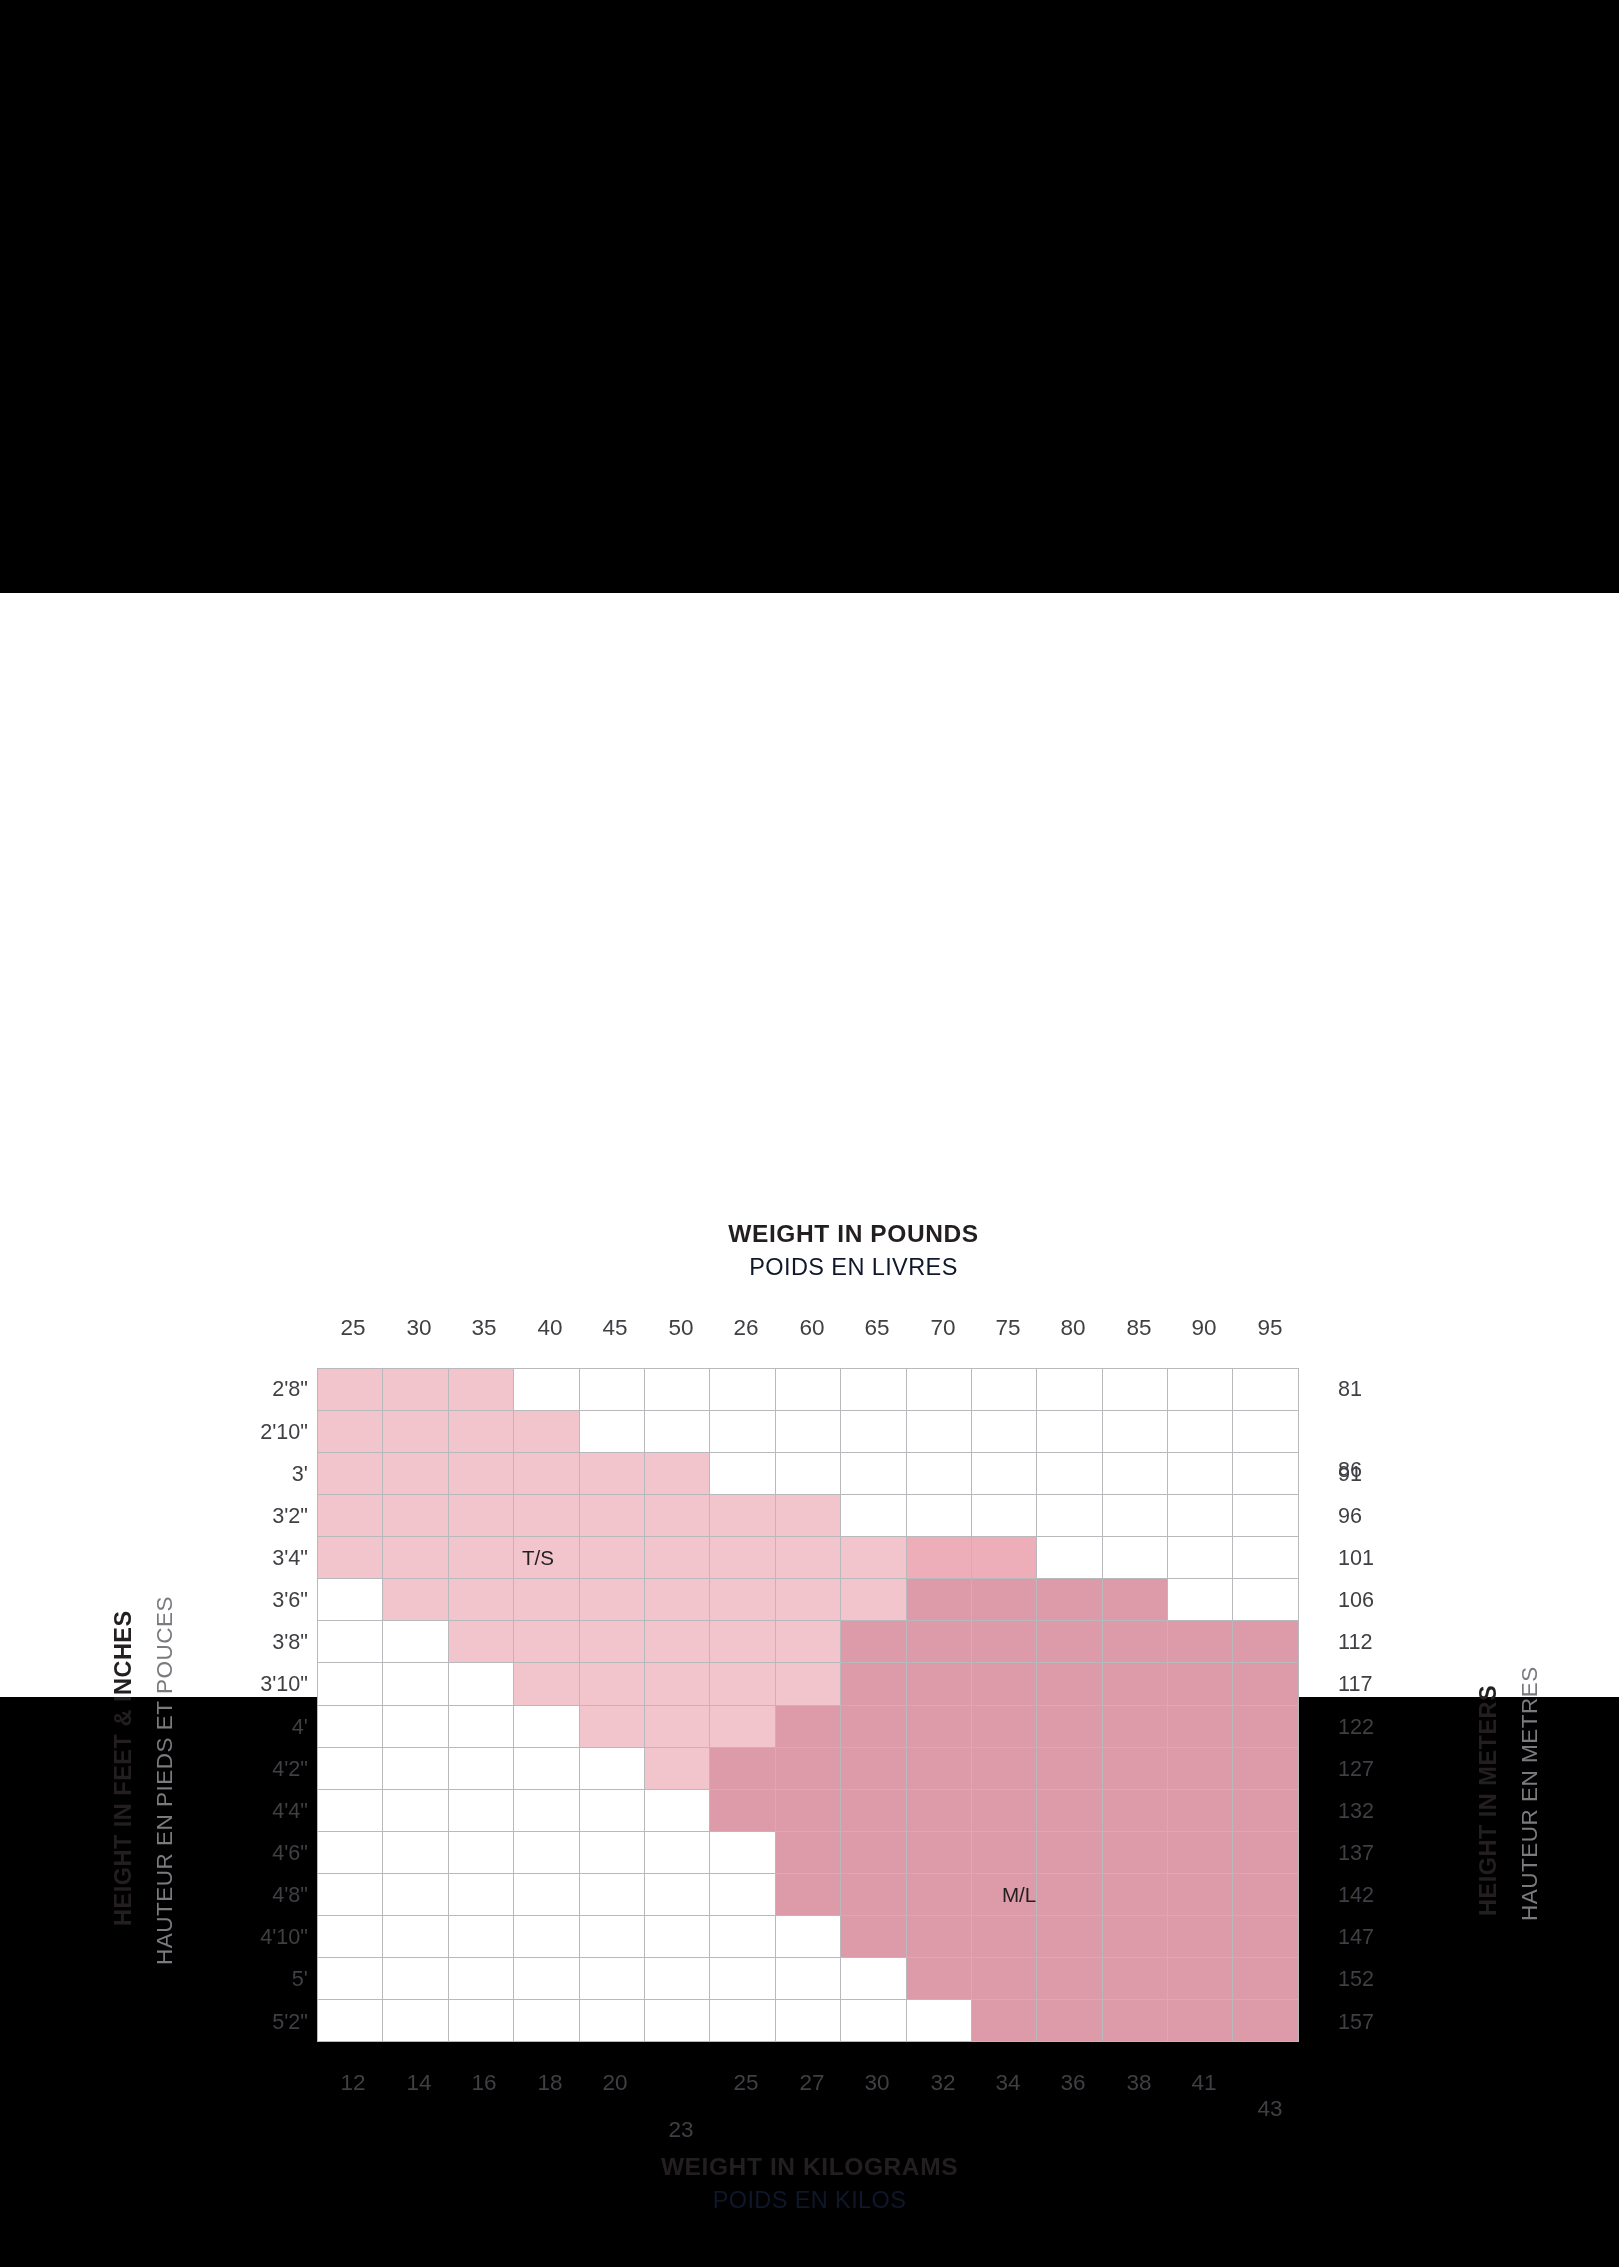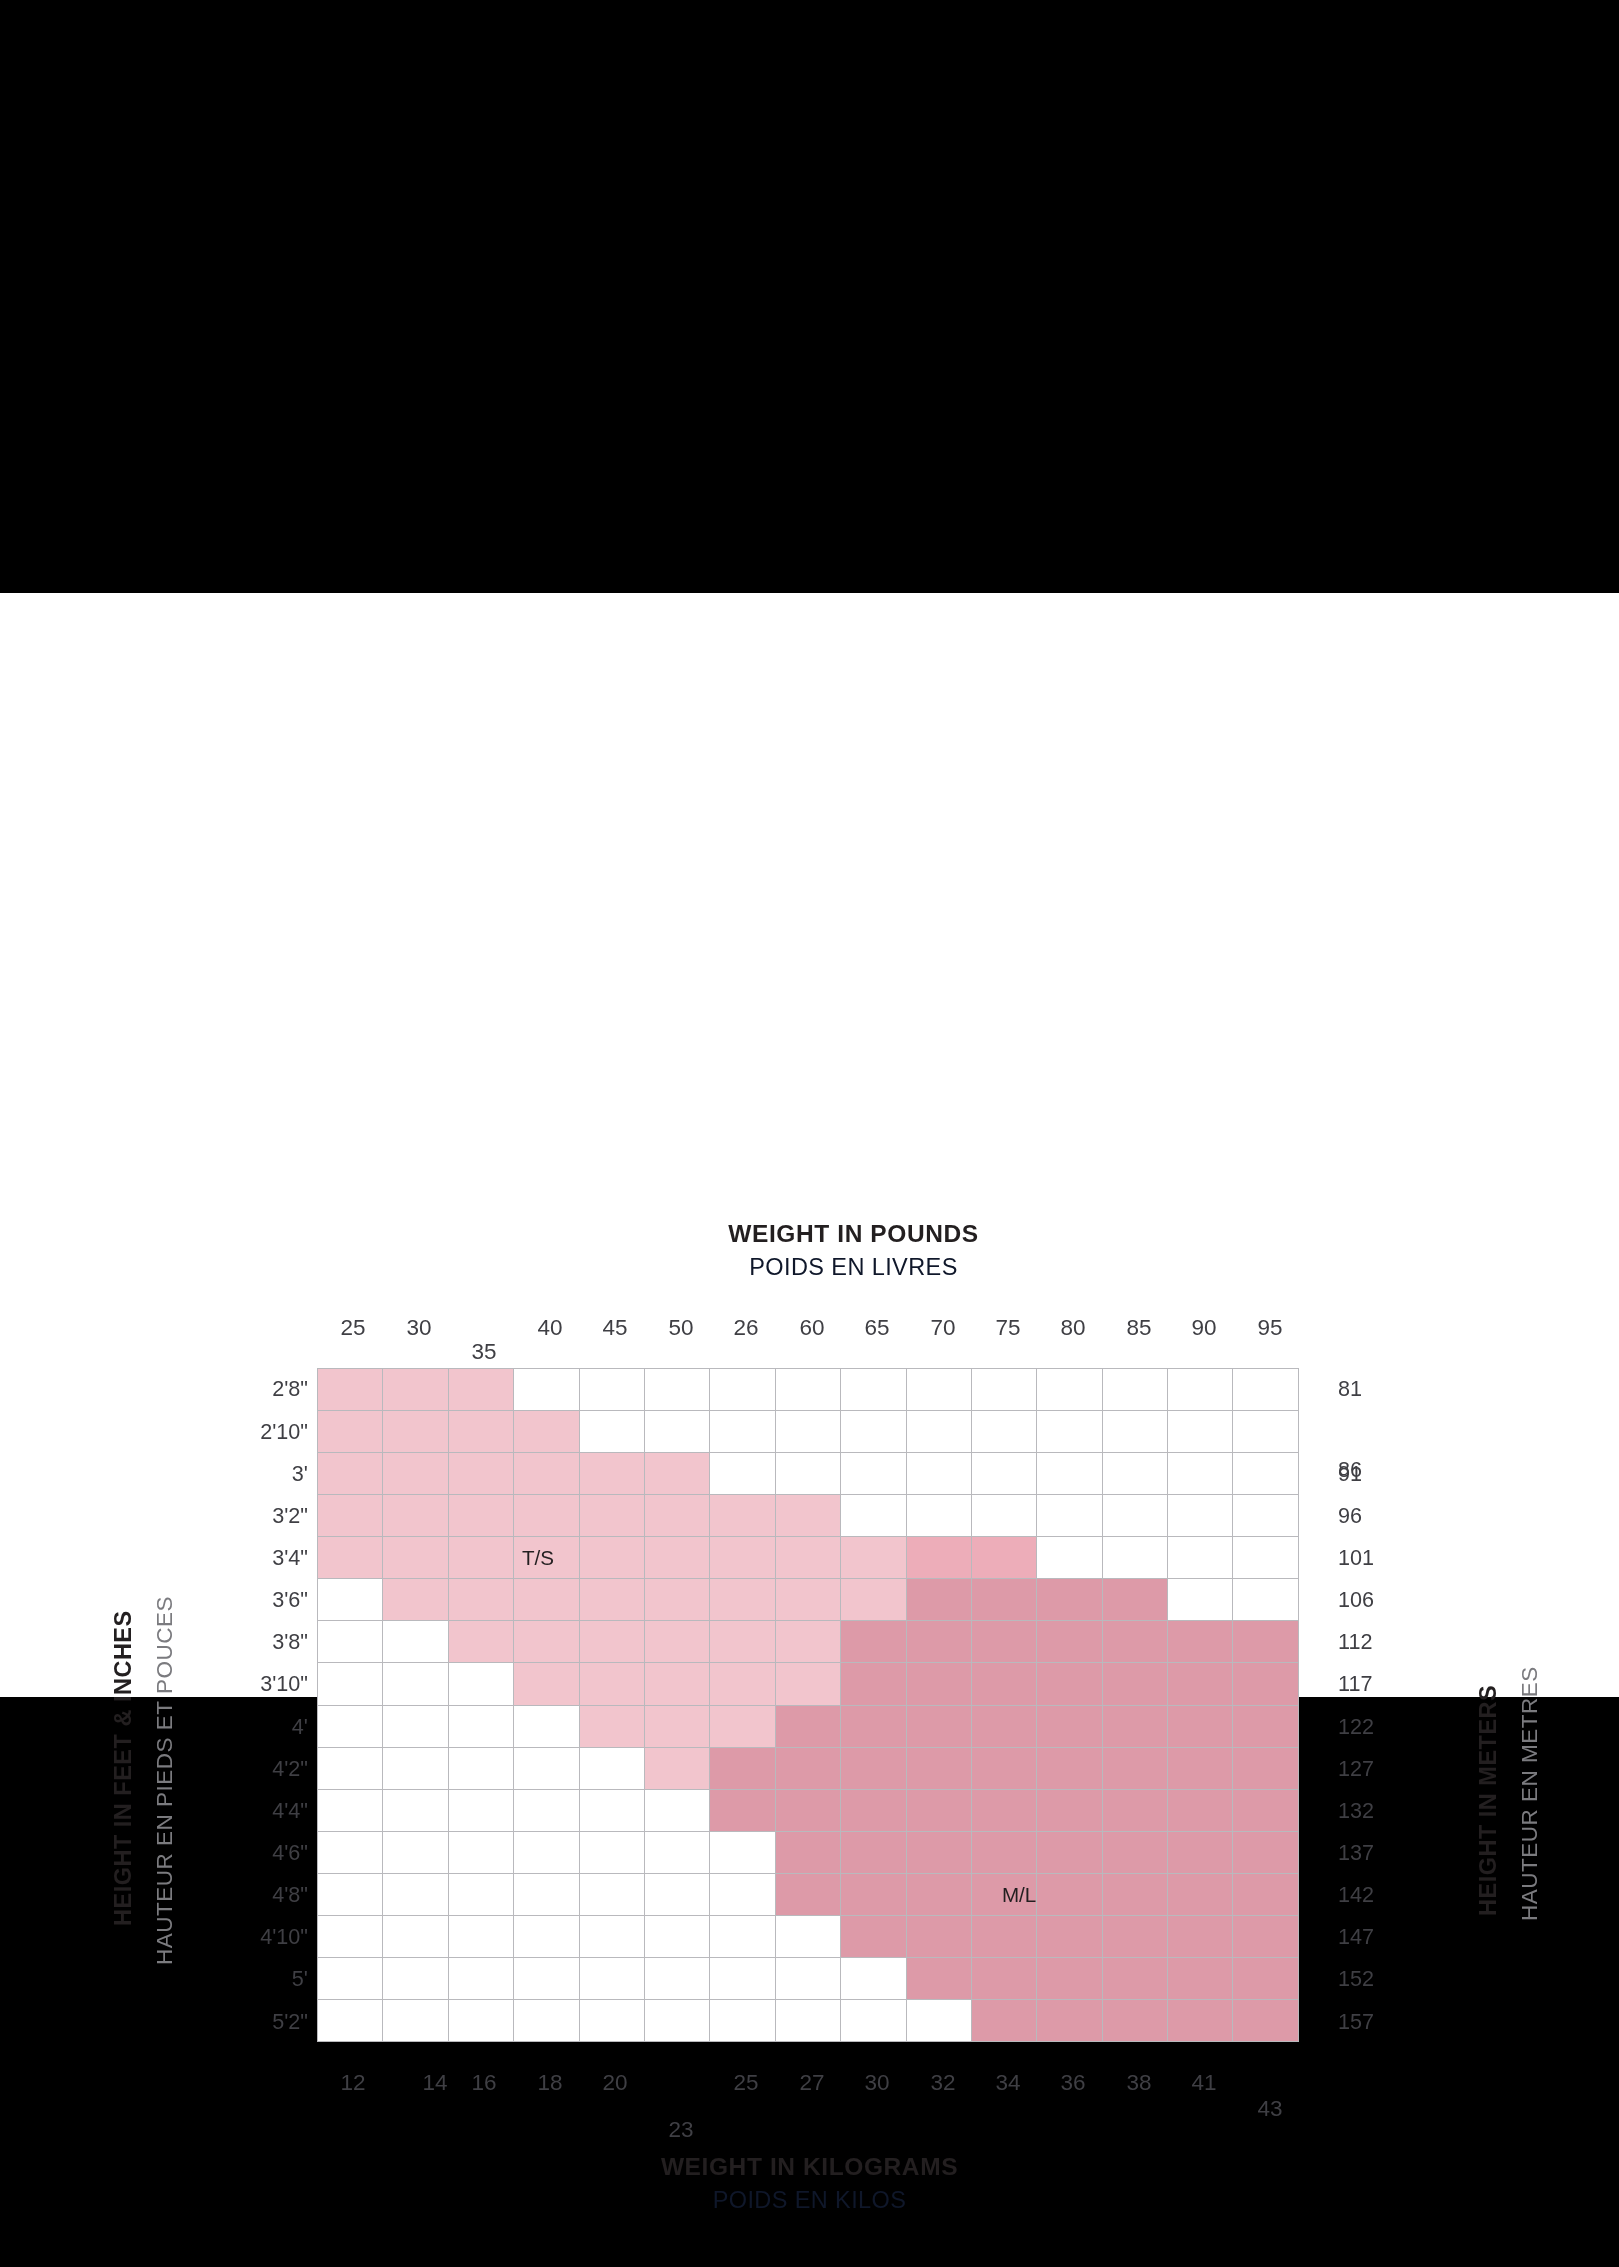--- a/index.html
+++ b/index.html
@@ -139,37 +139,37 @@
 
     <div class="side-axis side-main" style="left:110px; top:1333px; transform: rotate(-90deg);">HEIGHT IN FEET &amp; INCHES</div>
     <div class="side-axis side-sub" style="left:152px; top:1372px; transform: rotate(-90deg);">HAUTEUR EN PIEDS ET POUCES</div>
 
     <div class="side-axis side-main" style="left:1475px; top:1323px; transform: rotate(-90deg);">HEIGHT IN METERS</div>
     <div class="side-axis side-sub" style="left:1517px; top:1328px; transform: rotate(-90deg);">HAUTEUR EN METRES</div>
 
     <div id="top-ticks">
         <div class="tick" style="left: 353px; top: 722px;">25</div>
         <div class="tick" style="left: 419px; top: 722px;">30</div>
-        <div class="tick" style="left: 484px; top: 722px; margin-top: 24px;">35</div>
+        <div class="tick" style="left: 484px; top: 722px;">35</div>
         <div class="tick" style="left: 550px; top: 722px;">40</div>
         <div class="tick" style="left: 615px; top: 722px;">45</div>
         <div class="tick" style="left: 681px; top: 722px;">50</div>
         <div class="tick" style="left: 746px; top: 722px;">26</div>
         <div class="tick" style="left: 812px; top: 722px;">60</div>
         <div class="tick" style="left: 877px; top: 722px;">65</div>
         <div class="tick" style="left: 943px; top: 722px;">70</div>
         <div class="tick" style="left: 1008px; top: 722px;">75</div>
         <div class="tick" style="left: 1073px; top: 722px;">80</div>
         <div class="tick" style="left: 1139px; top: 722px;">85</div>
         <div class="tick" style="left: 1204px; top: 722px;">90</div>
         <div class="tick" style="left: 1270px; top: 722px;">95</div>
       </div>
     <div id="bottom-ticks">
         <div class="tick" style="left: 353px; top: 1477px;">12</div>
-        <div class="tick" style="left: 419px; top: 1477px; margin-left: 16px;">14</div>
+        <div class="tick" style="left: 419px; top: 1477px;">14</div>
         <div class="tick" style="left: 484px; top: 1477px;">16</div>
         <div class="tick" style="left: 550px; top: 1477px;">18</div>
         <div class="tick" style="left: 615px; top: 1477px;">20</div>
         <div class="tick" style="left: 681px; top: 1477px; margin-top: 47px;">23</div>
         <div class="tick" style="left: 746px; top: 1477px;">25</div>
         <div class="tick" style="left: 812px; top: 1477px;">27</div>
         <div class="tick" style="left: 877px; top: 1477px;">30</div>
         <div class="tick" style="left: 943px; top: 1477px;">32</div>
         <div class="tick" style="left: 1008px; top: 1477px;">34</div>
         <div class="tick" style="left: 1073px; top: 1477px;">36</div>

